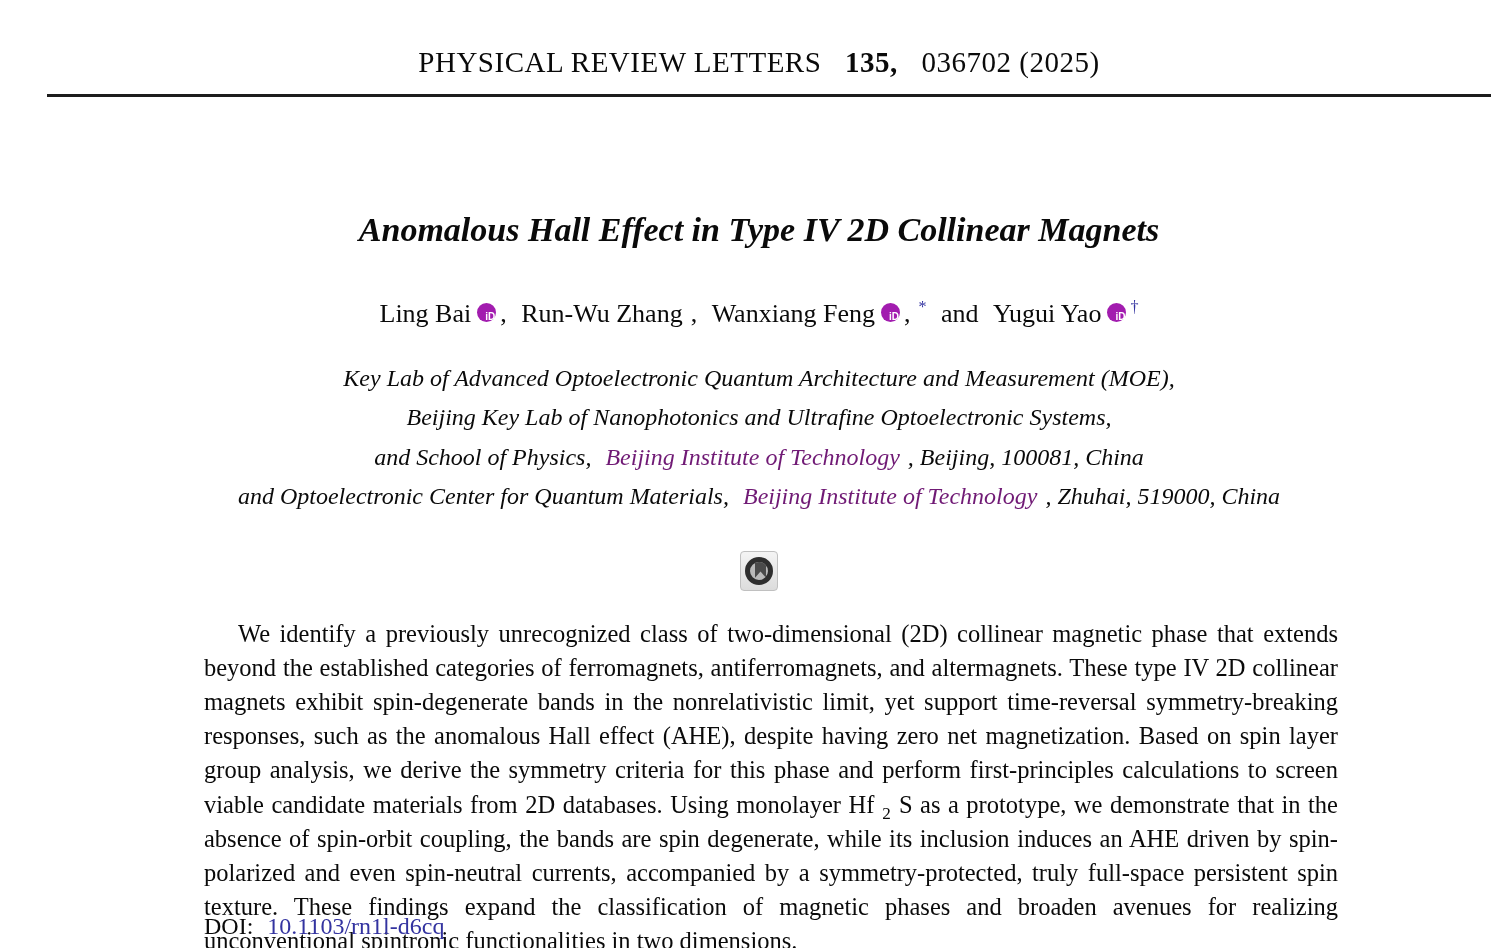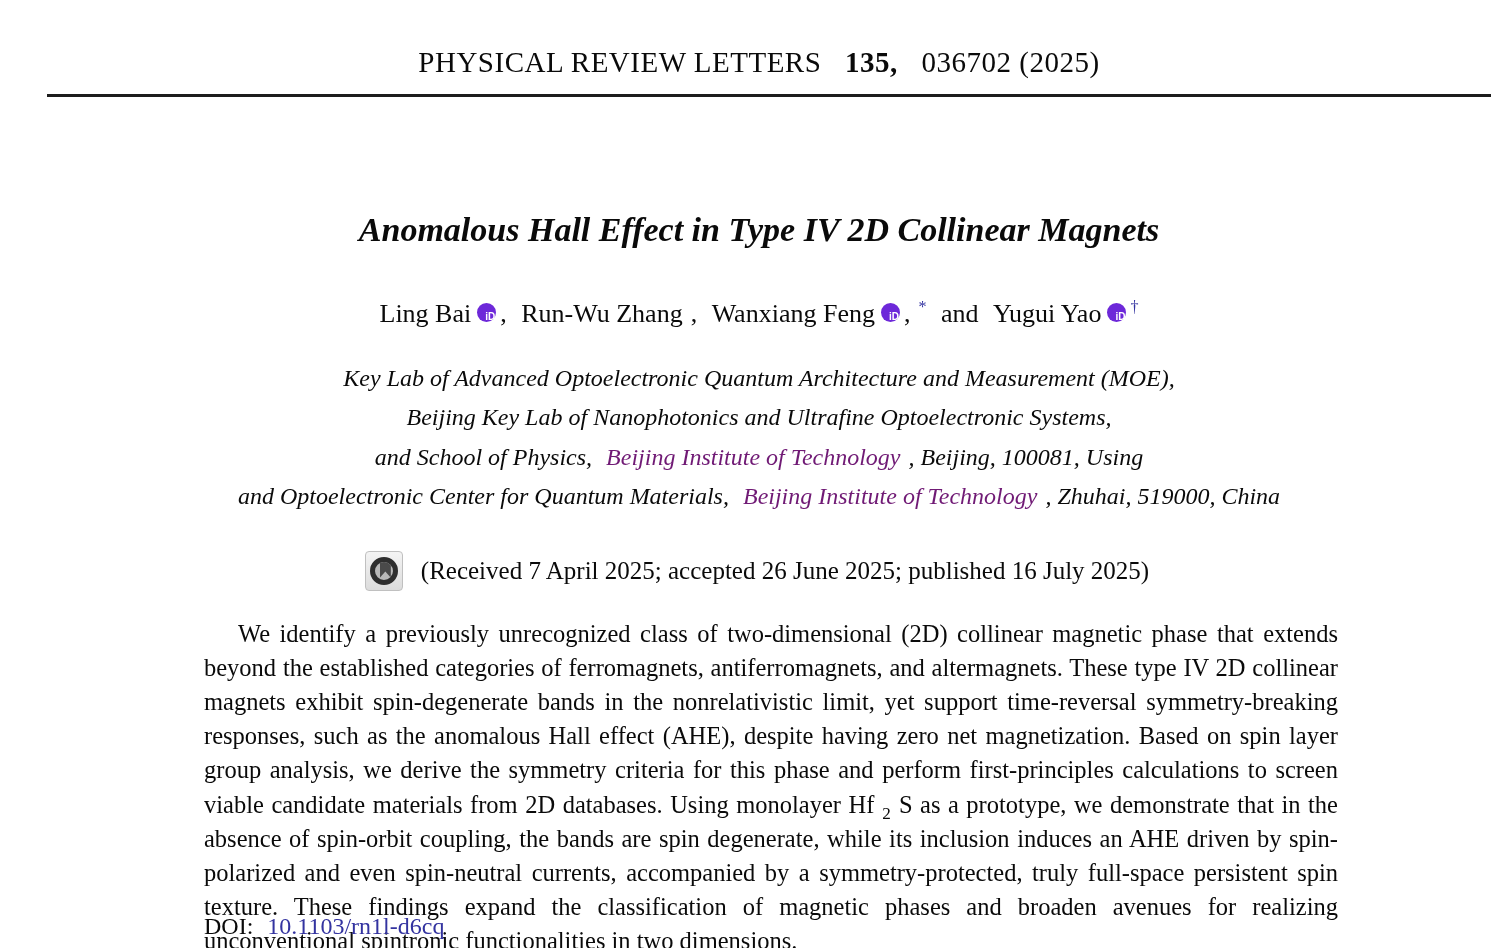--- a/index.html
+++ b/index.html
@@ -39,21 +39,21 @@
     margin-top: 30px;
     text-align: center;
     font-size: 26px;
     line-height: 36px;
   }
 
   .orcid {
     display: inline-block;
     width: 19px; height: 19px;
     border-radius: 50%;
-    background: #6d28d9;
+    background: #a21caf;
     color: #ffffff;
     font-family: "Liberation Sans", sans-serif;
     font-size: 10px;
     font-weight: bold;
     line-height: 19px;
     text-align: center;
     vertical-align: 2px;
     margin-left: 2px;
     cursor: pointer;
   }
@@ -137,30 +137,29 @@
 
   <hr class="rule">
 
   <h1 class="title">Anomalous Hall Effect in Type IV 2D Collinear Magnets</h1>
 
   <div class="authors"><span>Ling Bai</span><span class="orcid"><span>iD</span></span><span>, </span><span>Run-Wu Zhang</span><span>, </span><span>Wanxiang Feng</span><span class="orcid"><span>iD</span></span><span>,</span><span class="fnmark">*</span><span> and </span><span>Yugui Yao</span><span class="orcid"><span>iD</span></span><span class="fnmark">†</span></div>
 
   <div class="affiliations">
     <div>Key Lab of Advanced Optoelectronic Quantum Architecture and Measurement (MOE),</div>
     <div>Beijing Key Lab of Nanophotonics and Ultrafine Optoelectronic Systems,</div>
-    <div><span>and School of Physics, </span><span class="aff-link">Beijing Institute of Technology</span><span>, Beijing, 100081, Using</span></div>
+    <div><span>and School of Physics, </span><span class="aff-link">Beijing Institute of Technology</span><span>, Beijing, 100081, China</span></div>
     <div><span>and Optoelectronic Center for Quantum Materials, </span><span class="aff-link">Beijing Institute of Technology</span><span>, Zhuhai, 519000, China</span></div>
   </div>
 
   <div class="received-row">
     <span class="crossmark-btn">
       <span class="cm-circle">
         <span class="cm-bookmark"></span>
       </span>
     </span>
-    <span>(Received 7 April 2025; accepted 26 June 2025; published 16 July 2025)</span>
   </div>
 
   <p class="abstract"><span>We identify a previously unrecognized class of two-dimensional (2D) collinear magnetic phase that extends beyond the established categories of ferromagnets, antiferromagnets, and altermagnets. These type IV 2D collinear magnets exhibit spin-degenerate bands in the nonrelativistic limit, yet support time-reversal symmetry-breaking responses, such as the anomalous Hall effect (AHE), despite having zero net magnetization. Based on spin layer group analysis, we derive the symmetry criteria for this phase and perform first-principles calculations to screen viable candidate materials from 2D databases. Using monolayer Hf</span><sub>2</sub><span>S as a prototype, we demonstrate that in the absence of spin-orbit coupling, the bands are spin degenerate, while its inclusion induces an AHE driven by spin-polarized and even spin-neutral currents, accompanied by a symmetry-protected, truly full-space persistent spin texture. These findings expand the classification of magnetic phases and broaden avenues for realizing unconventional spintronic functionalities in two dimensions.</span></p>
 
   <div class="doi-line"><span>DOI: </span><span class="doi-link">10.1103/rn1l-d6cq</span></div>
 
 </div>
 
 </body></html>

